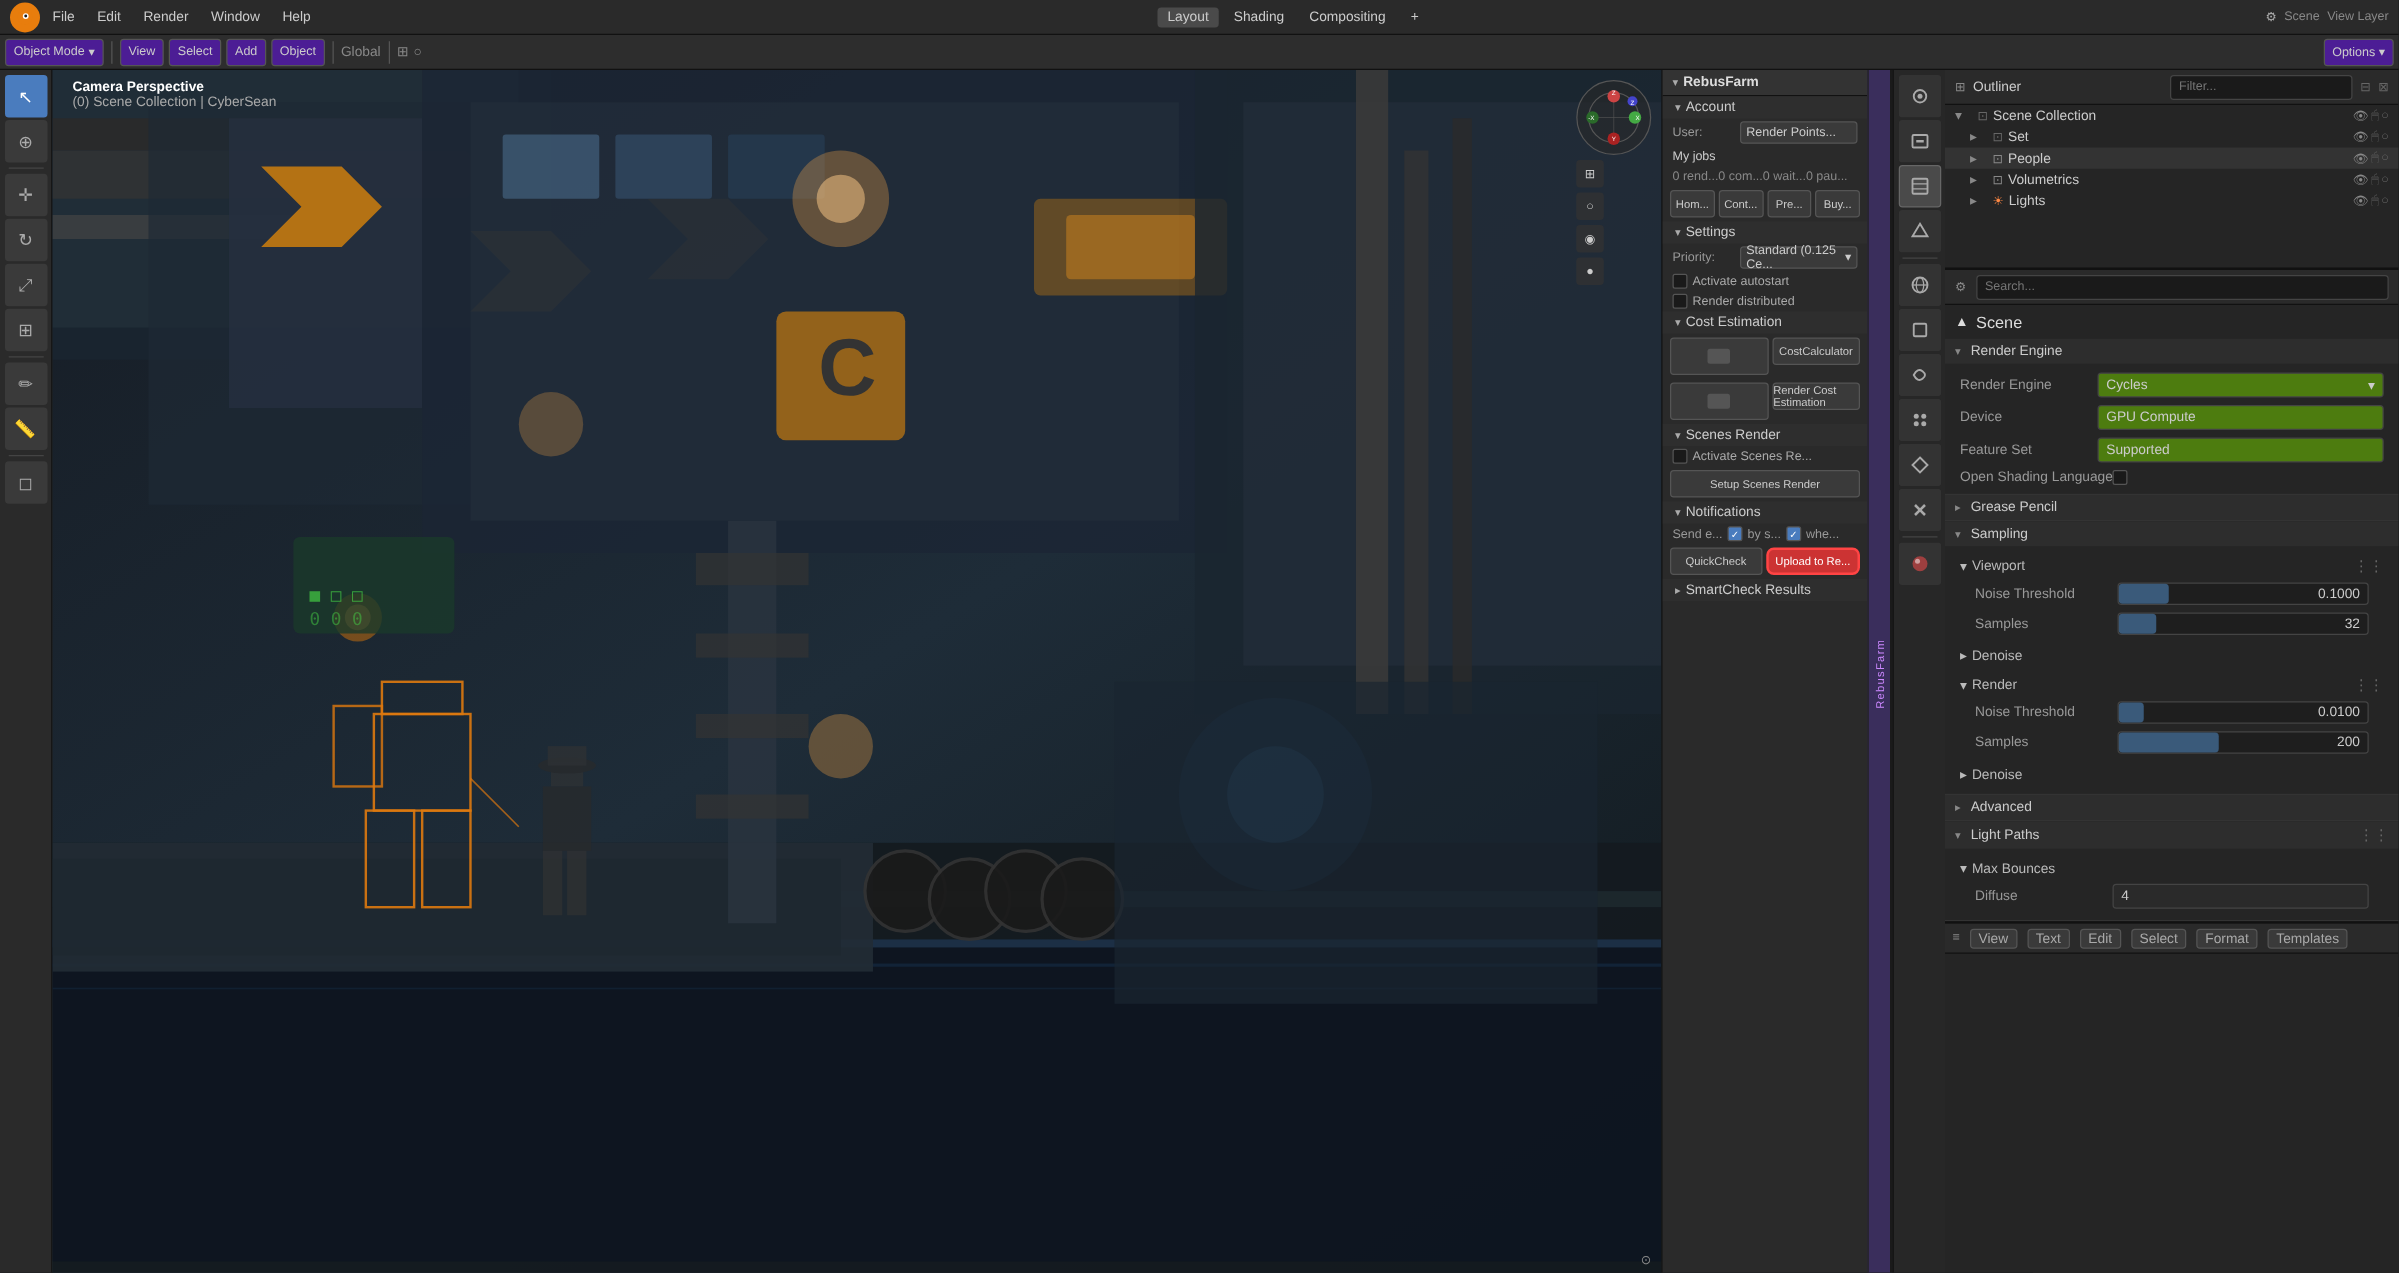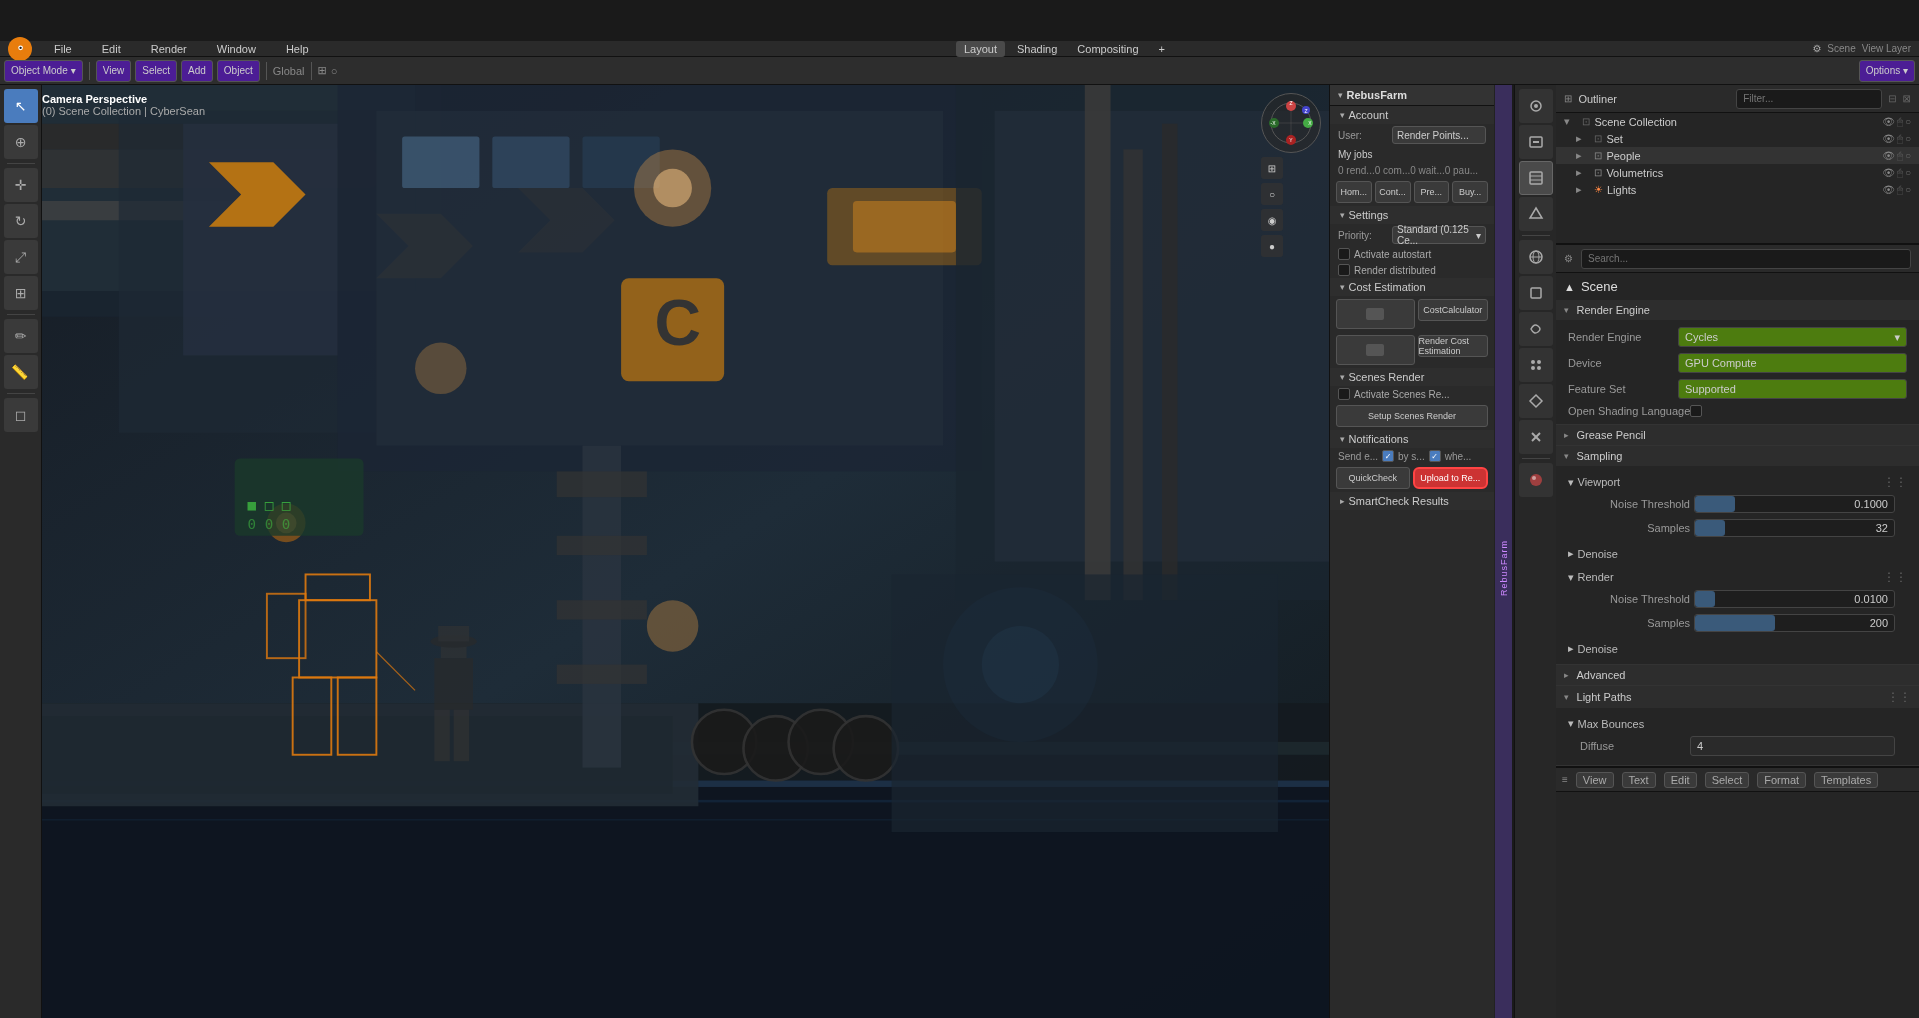--- a/index.html
+++ b/index.html
@@ -8,28 +8,27 @@
       height: 1018px;
       background: #1a1a1a;
       font-family: 'Arial', sans-serif;
       font-size: 11px;
       color: #cccccc;
       overflow: hidden;
     }
 
     
     .top-menu-bar {
-      height: 16px;
+      height: 28px;
       background: #2a2a2a;
       display: flex;
       align-items: center;
       padding: 0 8px;
-      gap: 14px;
+      gap: 2px;
       border-bottom: 1px solid #111;
-      margin-top: 41px;
     }
     .menu-item {
       padding: 2px 8px;
       cursor: pointer;
       border-radius: 3px;
       font-size: 11px;
       color: #cccccc;
     }
     .menu-item.active { background: #4a4a4a; }
 
@@ -96,21 +95,21 @@
       overflow: hidden;
     }
     
     .scene-bg {
       position: absolute;
       top: 0; left: 0; width: 100%; height: 100%;
     }
     .viewport-info {
       position: absolute;
       top: 8px;
-      left: 0;
+      left: 16px;
       color: #aaa;
       font-size: 11px;
     }
     .viewport-info .camera-label {
       color: #ffffff;
       font-weight: bold;
     }
     .viewport-controls {
       position: absolute;
       top: 8px;
@@ -375,21 +374,20 @@
       display: flex;
       padding: 3px 12px;
       align-items: center;
       font-size: 11px;
       gap: 4px;
     }
     .slider-label {
       color: #999;
       min-width: 110px;
       flex-shrink: 0;
-      text-align: right;
     }
     .slider-bar {
       flex: 1;
       height: 18px;
       background: #1e1e1e;
       border: 1px solid #444;
       border-radius: 3px;
       position: relative;
       display: flex;
       align-items: center;

